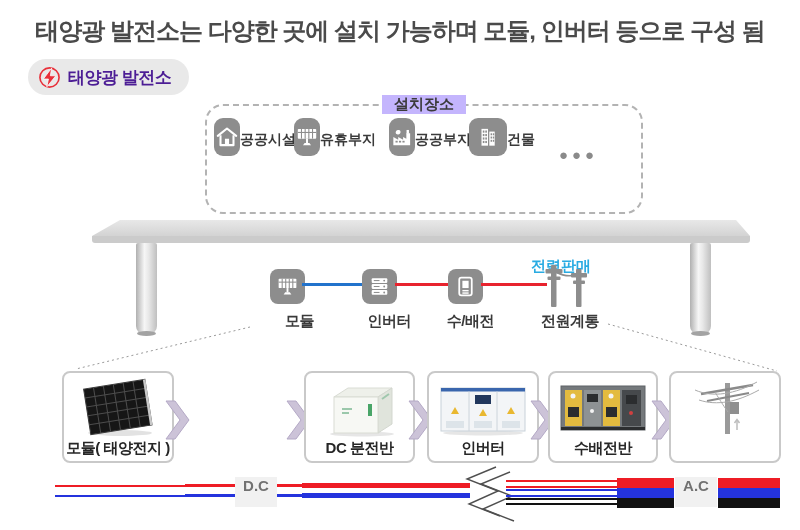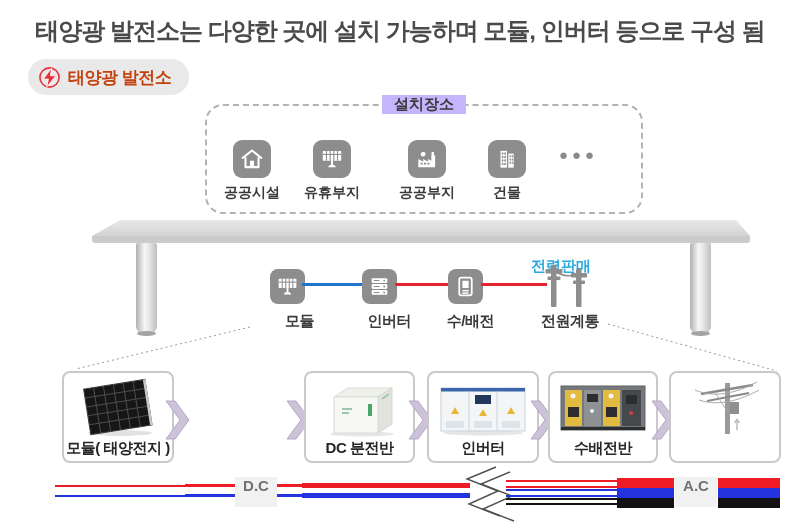--- a/index.html
+++ b/index.html
@@ -5,28 +5,28 @@
   * { margin:0; padding:0; box-sizing:border-box; }
   html,body { background:#fff; }
   .canvas { position:relative; width:800px; height:530px; background:#fff; overflow:hidden;
             font-family:"Liberation Sans","DejaVu Sans",sans-serif; }
 
   .title { position:absolute; left:0; right:0; top:15px; text-align:center;
            font-size:24px; font-weight:bold; color:#4a4a4a; letter-spacing:-1px; }
 
   .badge { position:absolute; left:28px; top:59px; height:36px; display:flex; align-items:center;
            gap:7px; padding:0 18px 0 10px; background:#e9e9e9; border-radius:18px; }
-  .badge-label { color:#c2410c; font-weight:bold; font-size:17px; letter-spacing:-0.5px; }
+  .badge-label { color:#4c1d95; font-weight:bold; font-size:17px; letter-spacing:-0.5px; }
 
   .sites { position:absolute; left:205px; top:104px; width:438px; height:110px;
            border:2px dashed #b3b3b3; border-radius:18px; }
   .sites-title { position:absolute; top:-11px; left:50%; transform:translateX(-50%);
                  background:#c4b5fd; padding:0 12px; font-size:15px; font-weight:bold;
                  color:#3a3a3a; white-space:nowrap; }
-  .site-item { position:absolute; top:34px; width:76px; display:flex; flex-direction:column; align-items:center; }
+  .site-item { position:absolute; top:12px; width:76px; display:flex; flex-direction:row; align-items:center; }
   .tile { width:38px; height:38px; background:#8d8d8d; border-radius:9px;
           display:flex; align-items:center; justify-content:center; }
   .site-label { margin-top:6px; font-size:14px; font-weight:bold; color:#3a3a3a; white-space:nowrap; }
   .dots { position:absolute; left:352px; top:40px; width:60px; font-size:15px; font-weight:bold;
           color:#8a8a8a; letter-spacing:4px; }
 
   .table-top { position:absolute; left:92px; top:220px; width:658px; height:16px;
                background:linear-gradient(180deg,#e8e8e8,#d3d3d3);
                clip-path:polygon(28px 0, 644px 0, 658px 100%, 0 100%); }
   .table-front { position:absolute; left:92px; top:236px; width:658px; height:7px;

